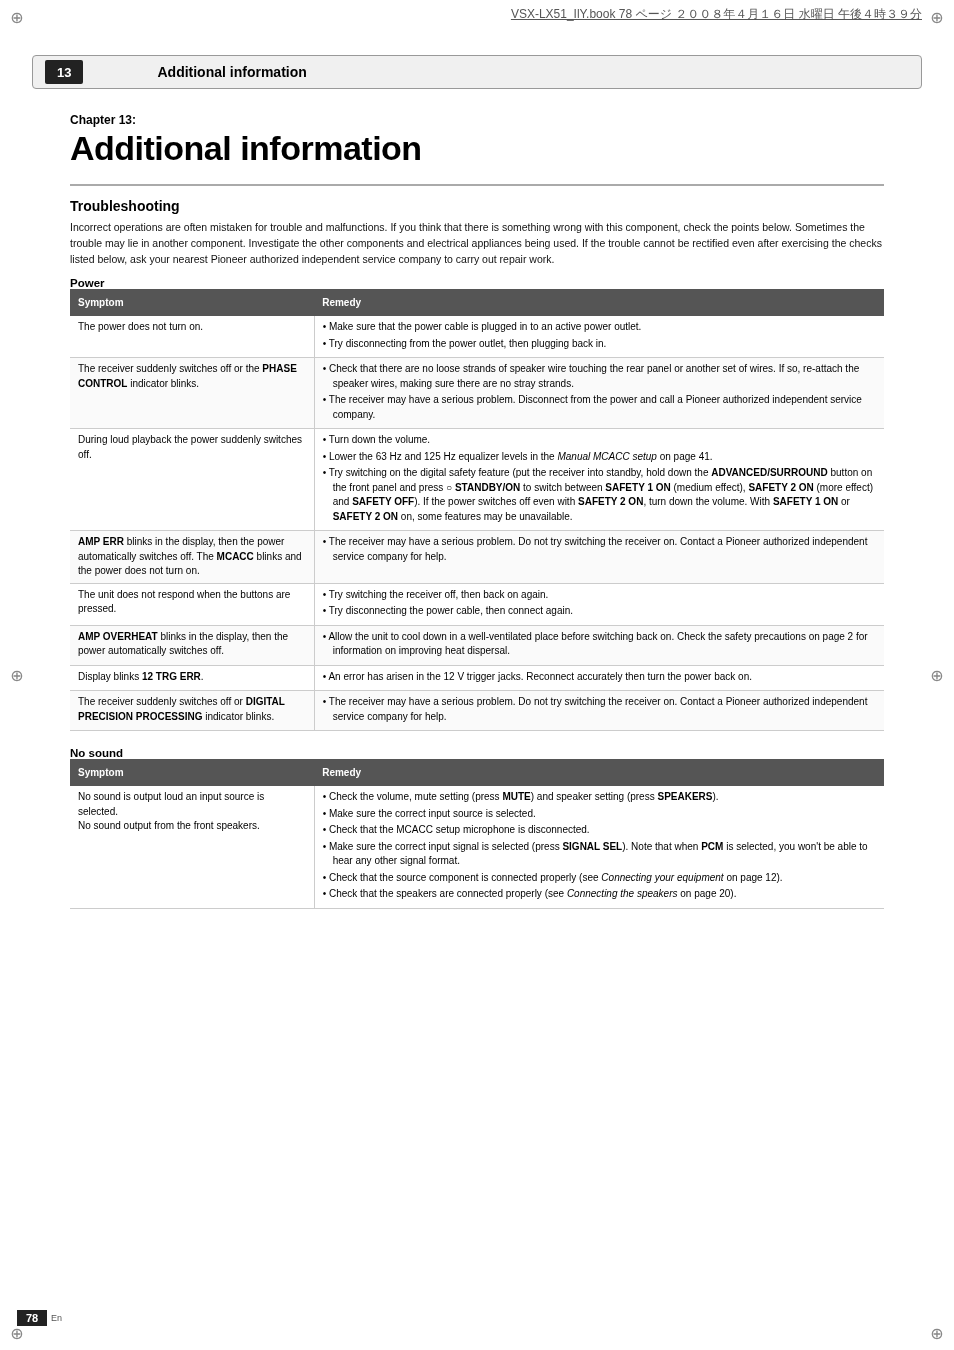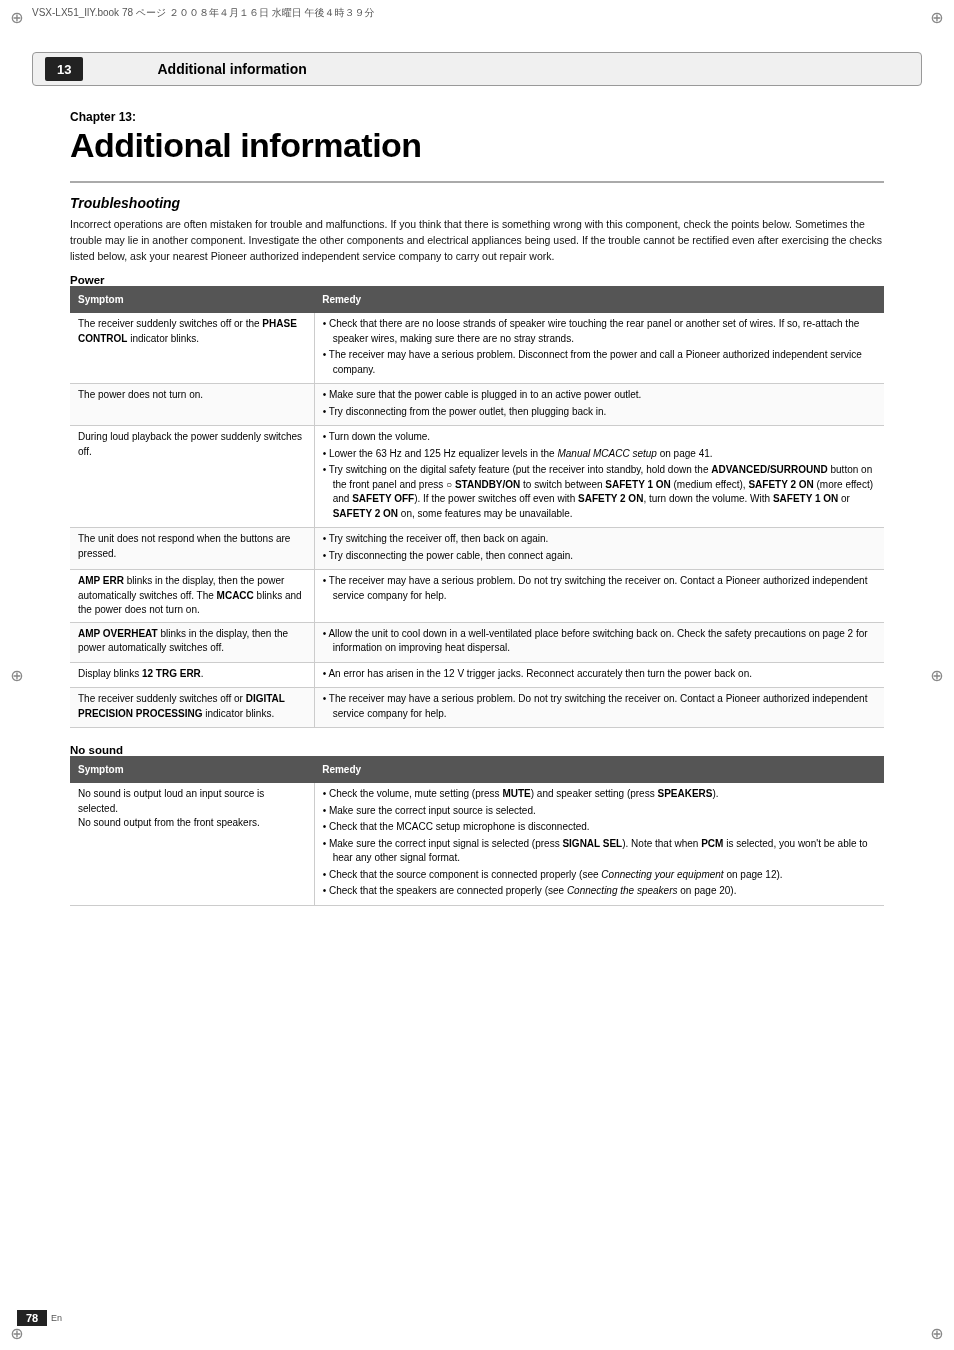--- a/index.html
+++ b/index.html
@@ -43,24 +43,25 @@
       height: 32px;
     }
     .header-title-text {
       font-size: 14px;
       font-weight: bold;
       margin-left: 60px;
     }
 
     
     .meta-line {
-      font-size: 10px;
+      font-size: 12px;
       color: #555;
-      text-align: left;
+      text-align: right;
       margin: 6px 32px 0 32px;
+      text-decoration: underline;
     }
 
     
     .chapter-heading-area {
       margin: 24px 70px 16px 70px;
     }
     .chapter-label {
       font-size: 12px;
       font-weight: bold;
       margin-bottom: 2px;
@@ -75,21 +76,20 @@
       border: none;
       border-top: 2px solid #aaa;
       margin: 8px 70px 0 70px;
     }
 
     
     .section-heading {
       font-size: 14px;
       font-weight: bold;
       margin: 12px 70px 6px 70px;
-      font-style: italic;
     }
 
     
     .intro-para {
       font-size: 10.5px;
       margin: 0 70px 8px 70px;
       line-height: 1.5;
       color: #111;
     }
 
@@ -202,52 +202,52 @@
 
 <table class="data-table">
   <thead>
     <tr>
       <th>Symptom</th>
       <th>Remedy</th>
     </tr>
   </thead>
   <tbody id="power-table-body">
   <tr>
+        <td class="symptom-col">The power does not turn on.</td>
+        <td class="remedy-col">
+          <span class="bullet-item">Make sure that the power cable is plugged in to an active power outlet.</span>
+          <span class="bullet-item">Try disconnecting from the power outlet, then plugging back in.</span>
+        </td>
+      </tr>
+      <tr>
         <td class="symptom-col">The receiver suddenly switches off or the <strong>PHASE CONTROL</strong> indicator blinks.</td>
         <td class="remedy-col">
           <span class="bullet-item">Check that there are no loose strands of speaker wire touching the rear panel or another set of wires. If so, re-attach the speaker wires, making sure there are no stray strands.</span>
           <span class="bullet-item">The receiver may have a serious problem. Disconnect from the power and call a Pioneer authorized independent service company.</span>
-        </td>
-      </tr>
-      <tr>
-        <td class="symptom-col">The power does not turn on.</td>
-        <td class="remedy-col">
-          <span class="bullet-item">Make sure that the power cable is plugged in to an active power outlet.</span>
-          <span class="bullet-item">Try disconnecting from the power outlet, then plugging back in.</span>
         </td>
       </tr>
       <tr>
         <td class="symptom-col">During loud playback the power suddenly switches off.</td>
         <td class="remedy-col">
           <span class="bullet-item">Turn down the volume.</span>
           <span class="bullet-item">Lower the 63 Hz and 125 Hz equalizer levels in the <em>Manual MCACC setup</em> on page 41.</span>
           <span class="bullet-item">Try switching on the digital safety feature (put the receiver into standby, hold down the <strong>ADVANCED/SURROUND</strong> button on the front panel and press  <strong>○ STANDBY/ON</strong> to switch between <strong>SAFETY 1 ON</strong> (medium effect), <strong>SAFETY 2 ON</strong> (more effect) and <strong>SAFETY OFF</strong>). If the power switches off even with <strong>SAFETY 2 ON</strong>, turn down the volume. With <strong>SAFETY 1 ON</strong> or <strong>SAFETY 2 ON</strong> on, some features may be unavailable.</span>
         </td>
       </tr>
       <tr>
+        <td class="symptom-col"><strong>AMP ERR</strong> blinks in the display, then the power automatically switches off. The <strong>MCACC</strong> blinks and the power does not turn on.</td>
+        <td class="remedy-col">
+          <span class="bullet-item">The receiver may have a serious problem. Do not try switching the receiver on. Contact a Pioneer authorized independent service company for help.</span>
+        </td>
+      </tr>
+      <tr>
         <td class="symptom-col">The unit does not respond when the buttons are pressed.</td>
         <td class="remedy-col">
           <span class="bullet-item">Try switching the receiver off, then back on again.</span>
           <span class="bullet-item">Try disconnecting the power cable, then connect again.</span>
-        </td>
-      </tr>
-      <tr>
-        <td class="symptom-col"><strong>AMP ERR</strong> blinks in the display, then the power automatically switches off. The <strong>MCACC</strong> blinks and the power does not turn on.</td>
-        <td class="remedy-col">
-          <span class="bullet-item">The receiver may have a serious problem. Do not try switching the receiver on. Contact a Pioneer authorized independent service company for help.</span>
         </td>
       </tr>
       <tr>
         <td class="symptom-col"><strong>AMP OVERHEAT</strong> blinks in the display, then the power automatically switches off.</td>
         <td class="remedy-col">
           <span class="bullet-item">Allow the unit to cool down in a well-ventilated place before switching back on. Check the safety precautions on page 2 for information on improving heat dispersal.</span>
         </td>
       </tr>
       <tr>
         <td class="symptom-col">Display blinks <strong>12 TRG ERR</strong>.</td>

